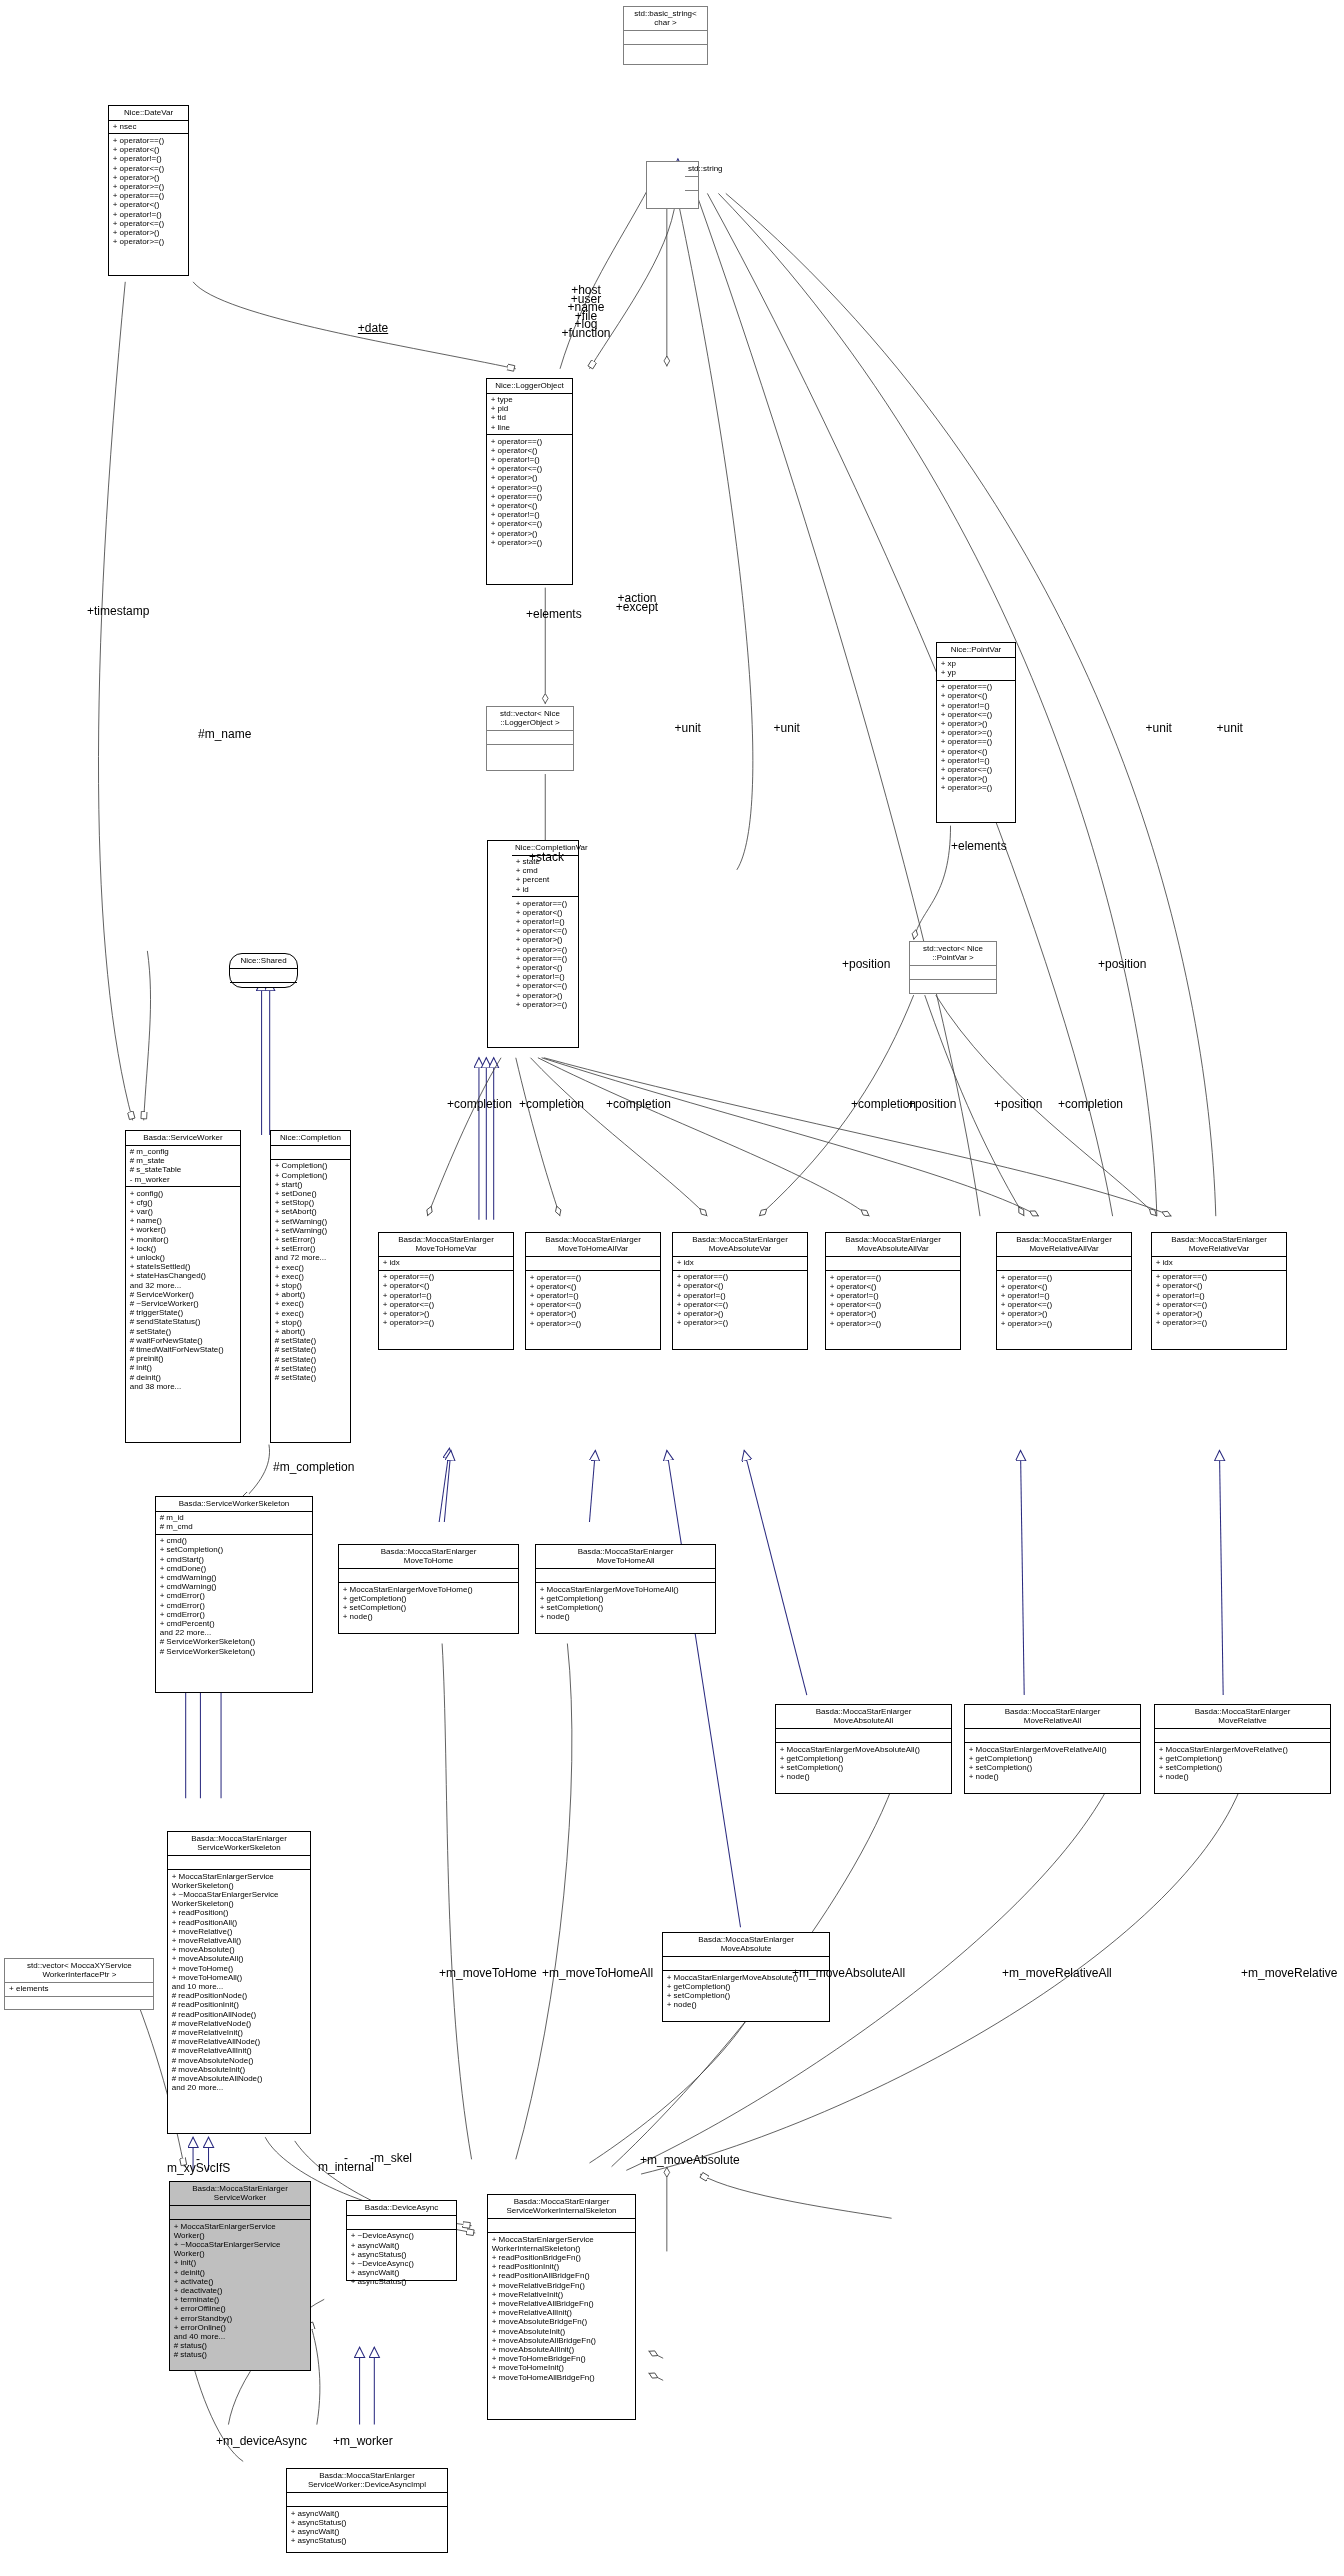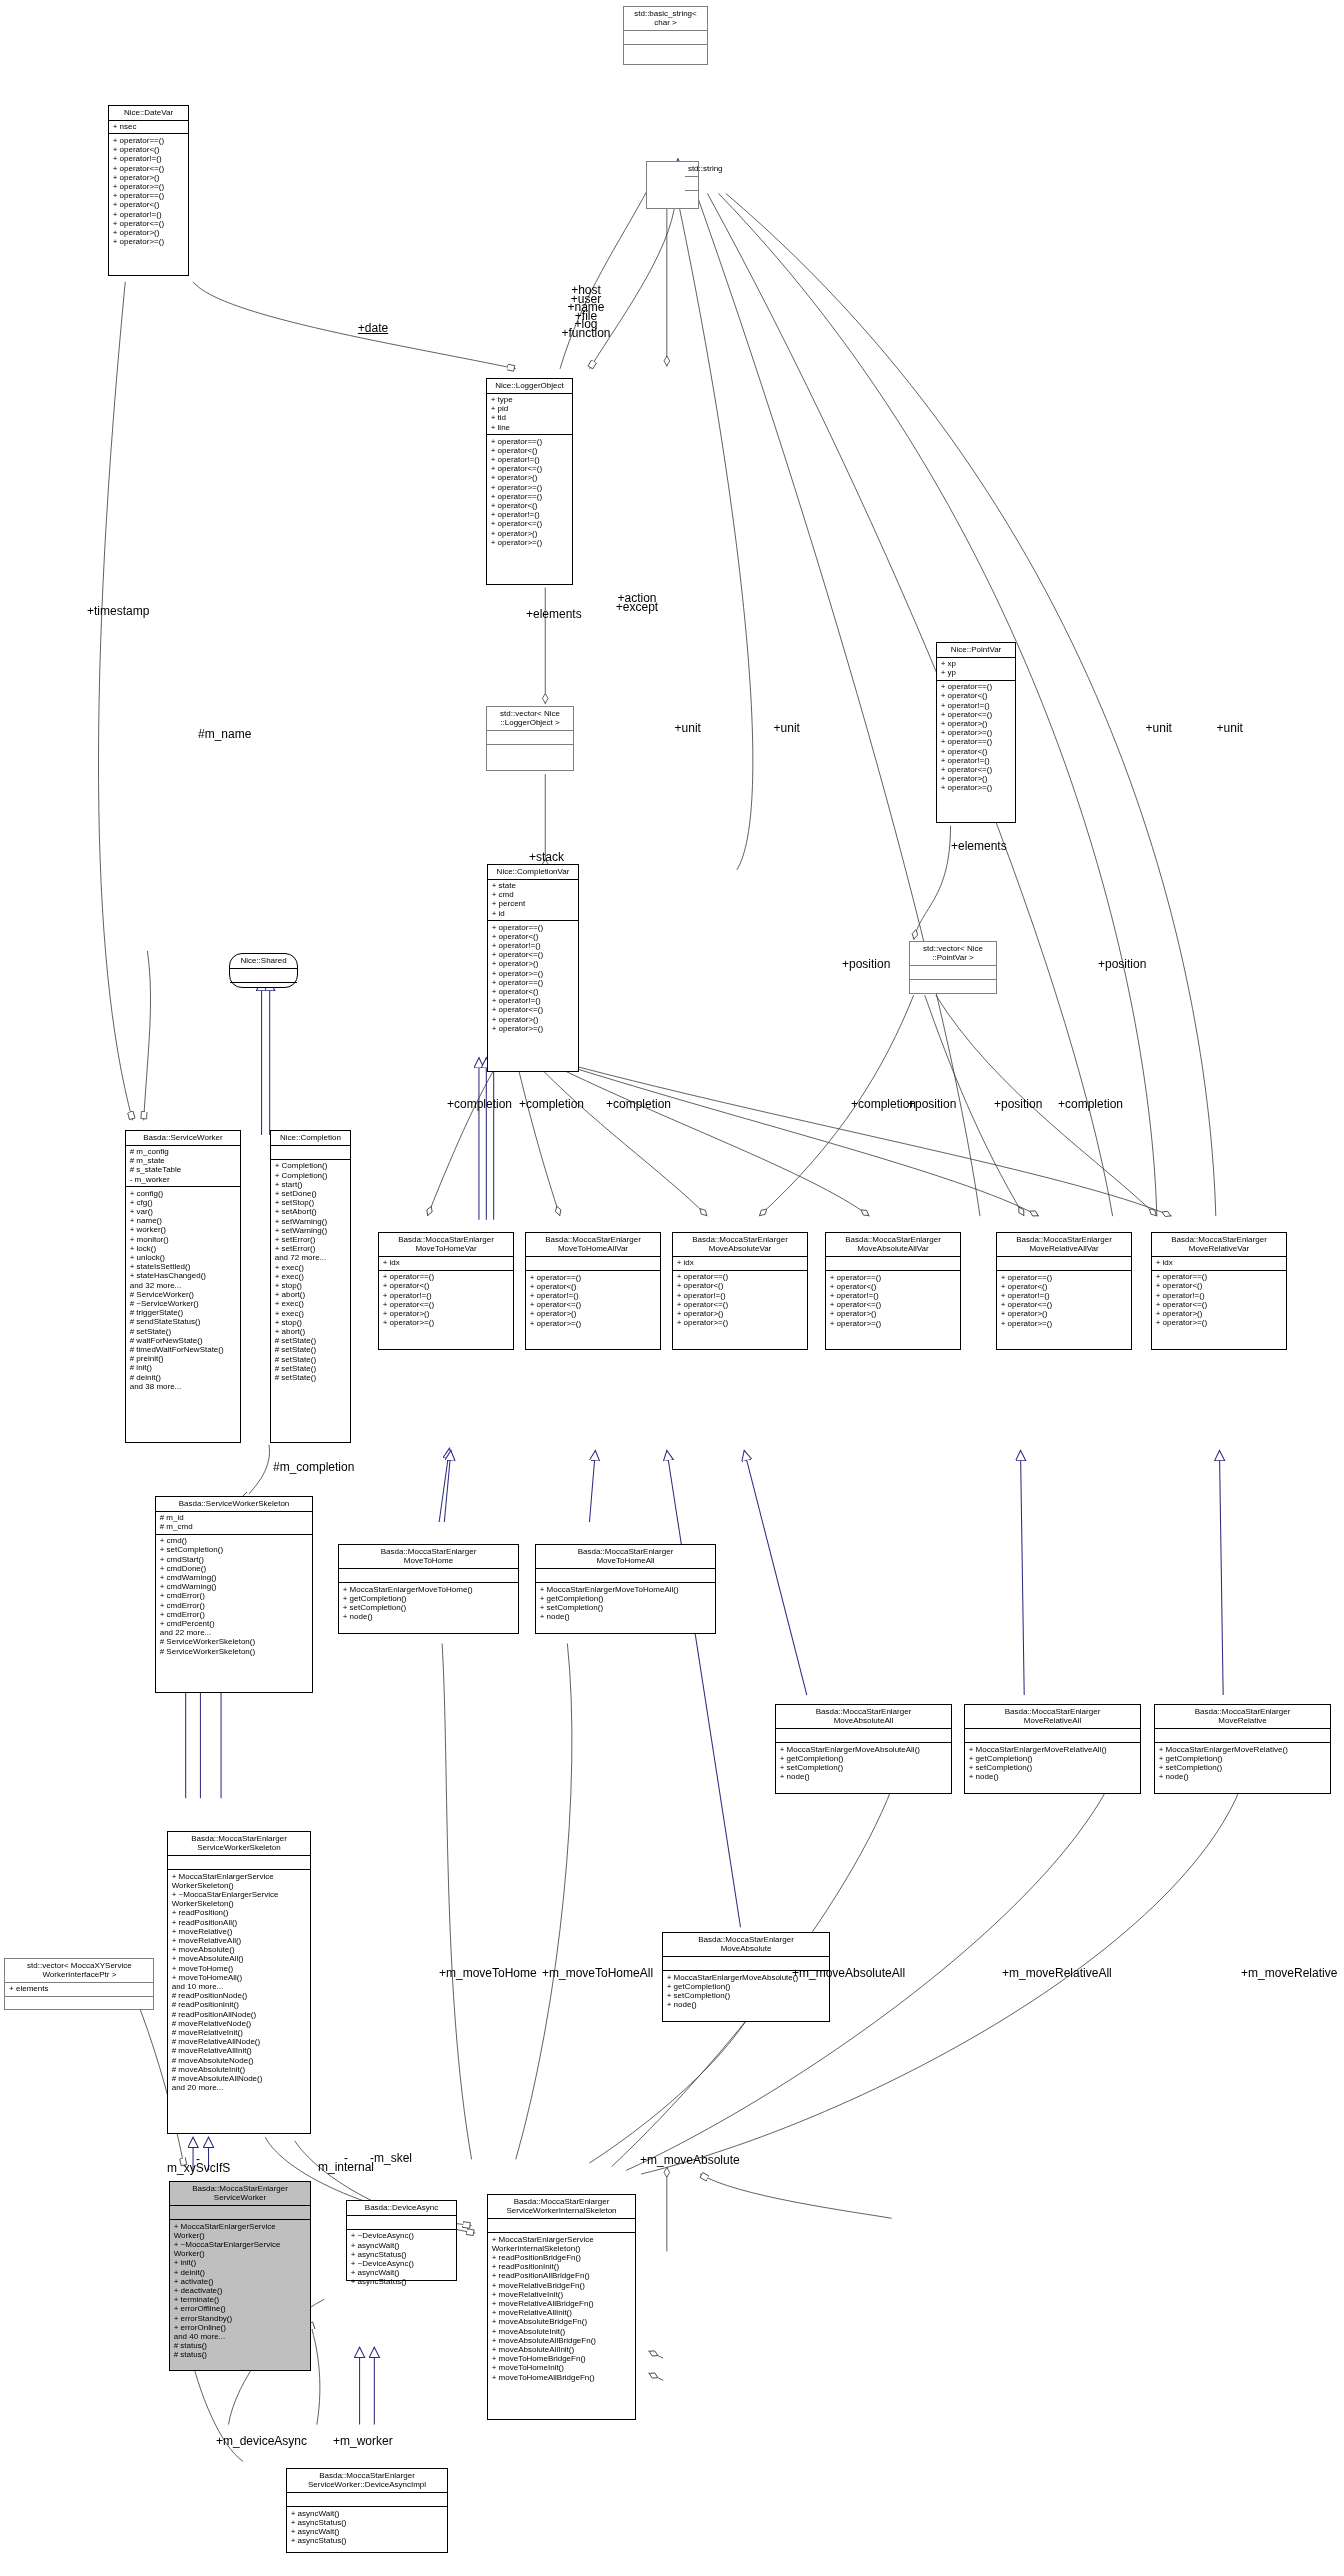--- a/index.html
+++ b/index.html
@@ -210,21 +210,21 @@
 + operator&gt;=()</div>
   </div>
 
   <div class="uml grey" style="left:909px;top:941px;width:88px;height:53px;">
     <div class="title">std::vector&lt; Nice
 ::PointVar &gt;</div>
     <div class="attrs empty"></div>
     <div class="ops empty"></div>
   </div>
 
-  <div class="uml" style="left:487px;top:864px;width:92px;height:208px;">
+  <div class="uml" style="left:487px;top:840px;width:92px;height:208px;padding-left:24px;">
     <div class="title">Nice::CompletionVar</div>
     <div class="attrs">+ state
 + cmd
 + percent
 + id</div>
     <div class="ops">+ operator==()
 + operator&lt;()
 + operator!=()
 + operator&lt;=()
 + operator&gt;()

